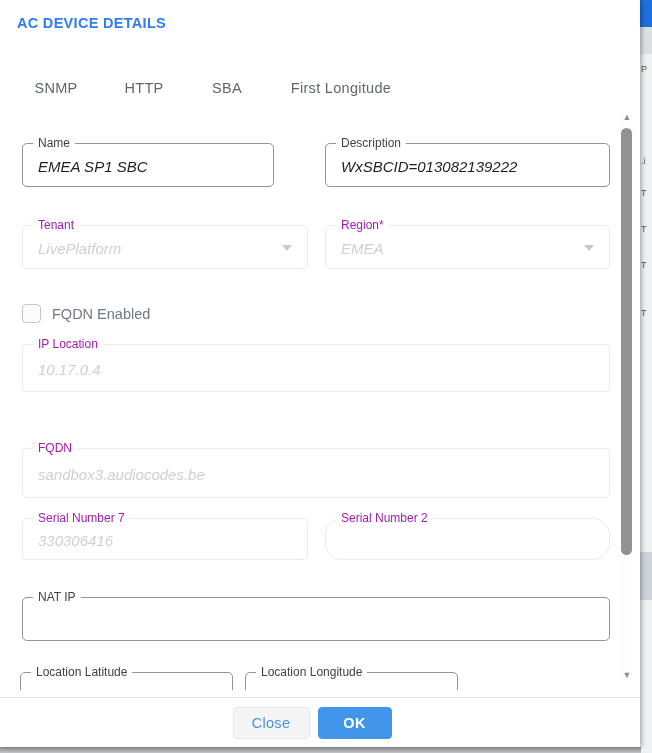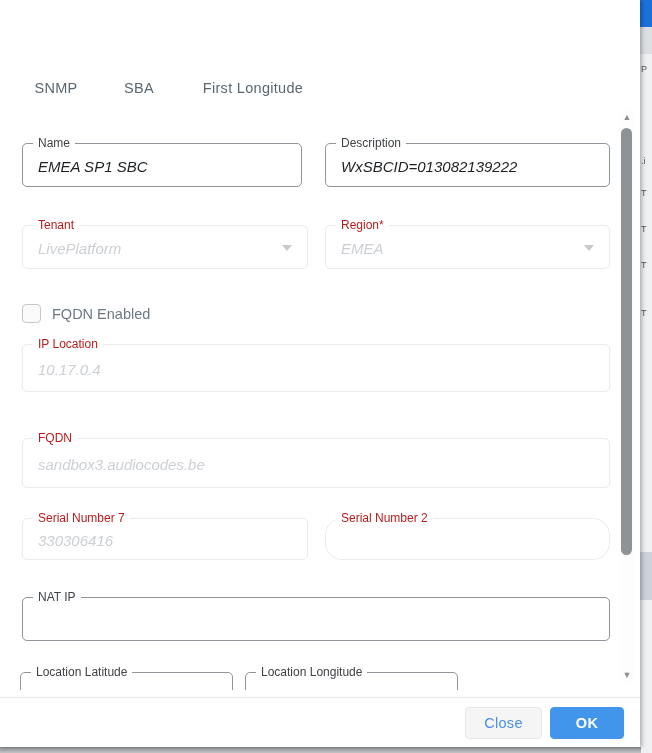--- a/index.html
+++ b/index.html
@@ -30,32 +30,32 @@
 
   .body { position:absolute; left:0; top:0; width:620px; height:690px; overflow:hidden; }
 
   .field { position:absolute; border:1px solid #8f959b; border-radius:5px; background:#fff; }
   .field .flabel { position:absolute; top:-8px; left:10px; background:#fff; padding:0 5px;
                    font-size:12px; color:#3f4347; white-space:nowrap; }
   .field input { position:absolute; left:0; top:0; width:100%; height:100%; border:none;
                  outline:none; background:transparent; padding:2px 14px 0 15px; font-size:15px;
                  color:#1e2124; font-family:inherit;font-style:italic; }
   .field.disabled { border-color:#e9ebee; }
-  .field.disabled .flabel { color:#b91c1c; }
+  .field.disabled .flabel { color:#a21caf; }
   .field.disabled input { color:#ccd0d5; }
   .dd-arrow { position:absolute; right:15px; top:50%; margin-top:-2px; width:0; height:0;
               border-left:5px solid transparent; border-right:5px solid transparent;
               border-top:6px solid #c6cace; }
 
-  .f-name { left:22px; top:143px; width:280px; height:44px; }
+  .f-name { left:22px; top:143px; width:252px; height:44px; }
   .f-desc { left:325px; top:143px; width:285px; height:44px; }
   .f-tenant { left:22px; top:225px; width:286px; height:44px; }
   .f-region { left:325px; top:225px; width:285px; height:44px; }
   .f-ip   { left:22px; top:344px; width:588px; height:48px; }
-  .f-fqdn { left:22px; top:438px; width:588px; height:50px; }
+  .f-fqdn { left:22px; top:448px; width:588px; height:50px; }
   .f-sn1  { left:22px; top:518px; width:286px; height:42px; }
   .f-sn2  { left:325px; top:518px; width:285px; height:42px;border-radius:17px; }
   .f-nat  { left:22px; top:597px; width:588px; height:44px; }
   .f-lat  { left:20px; top:672px; width:213px; height:40px; }
   .f-lon  { left:245px; top:672px; width:213px; height:40px; }
 
   .cbrow { position:absolute; left:22px; top:304px; display:flex; align-items:center; }
   .checkbox { width:19px; height:19px; border:1.5px solid #c3c7cb; border-radius:4px;
               background:#fbfbfc; cursor:pointer; }
   .cblabel { margin-left:11px; font-size:14.5px; color:#6e7884; }
@@ -63,21 +63,21 @@
   
   .scrollbar { position:absolute; left:620px; top:110px; width:14px; height:572px; background:#fdfdfd; }
   .sb-arrow { position:absolute; left:0; width:14px; text-align:center; font-size:9px; color:#8d8f91;
               line-height:10px; cursor:pointer; }
   .sb-up { top:2px; } .sb-down { bottom:2px; }
   .sb-thumb { position:absolute; left:1px; top:18px; width:11px; height:427px; background:#909396;
               border-radius:6px; cursor:pointer; }
 
   
   .footer { position:absolute; left:0; top:697px; width:640px; height:50px; background:#fff;
-            border-top:1px solid #e8e8e8; display:flex; justify-content:flex-end;
+            border-top:1px solid #e8e8e8; display:flex; justify-content:center;
             align-items:center; padding-right:16px; gap:8px; }
   .btn { height:32px; border-radius:4px; font-size:14.5px; font-family:inherit; cursor:pointer;
          display:flex; align-items:center; justify-content:center; letter-spacing:.3px; }
   .btn-close { width:77px; background:#f5f5f6; border:1px solid #e7e7e9; color:#4a90e2; }
   .btn-ok { width:74px; background:#4196ec; border:1px solid #4196ec; color:#fff; font-weight:600; }
 </style>
 </head>
 <body>
 
 <div class="screen">
@@ -91,23 +91,25 @@
     <span class="strip-frag" style="top:188px">T</span>
     <span class="strip-frag" style="top:224px">T</span>
     <span class="strip-frag" style="top:260px">T</span>
     <span class="strip-frag" style="top:308px">T</span>
   </div>
 
   <div class="bottom-shadow"></div>
 
   <div class="modal">
 
+    <div class="title">AC DEVICE DETAILS</div>
 
     <div class="tabs">
       <div class="tab t2">SNMP</div>
+      <div class="tab t3">HTTP</div>
       <div class="tab t4">SBA</div>
       <div class="tab t5">First Longitude</div>
     </div>
 
     <div class="body">
 
       <div class="field f-name">
         <span class="flabel">Name</span>
         <input value="EMEA SP1 SBC" style="">
       </div>

